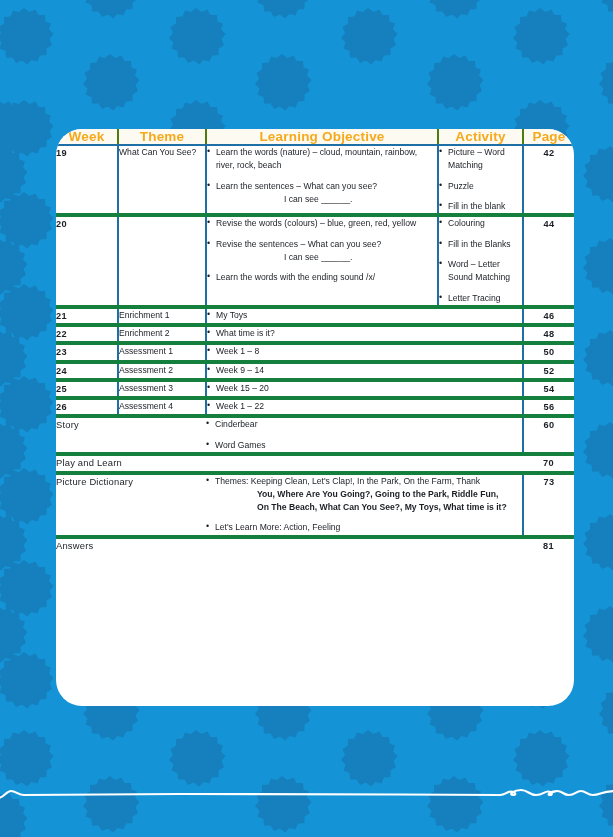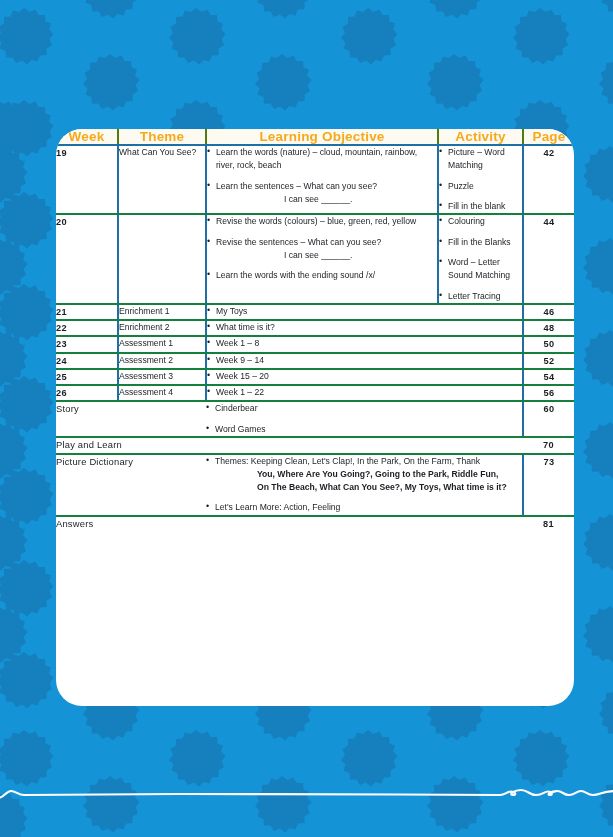--- a/index.html
+++ b/index.html
@@ -76,21 +76,21 @@
     padding: 12px 2px 11px;
     border-bottom: 2px solid #1d6fa5;
     border-right: 2px solid #4d7c0f;
     white-space: nowrap;
   }
   thead th:last-child { border-right: none; }
 
   
   tbody td {
     border-right: 2px solid #1d6fa5;
-    border-bottom: 2px solid #15803d;
+    border-bottom: 4px solid #15803d;
     font-size: 8.6px;
     color: #1b1f24;
     line-height: 1.55;
     padding: 8px 7px 9px;
   }
   tbody td:last-child { border-right: none; }
   tbody tr:last-child td { border-bottom: none; }
 
   td.week {
     font-weight: bold;

